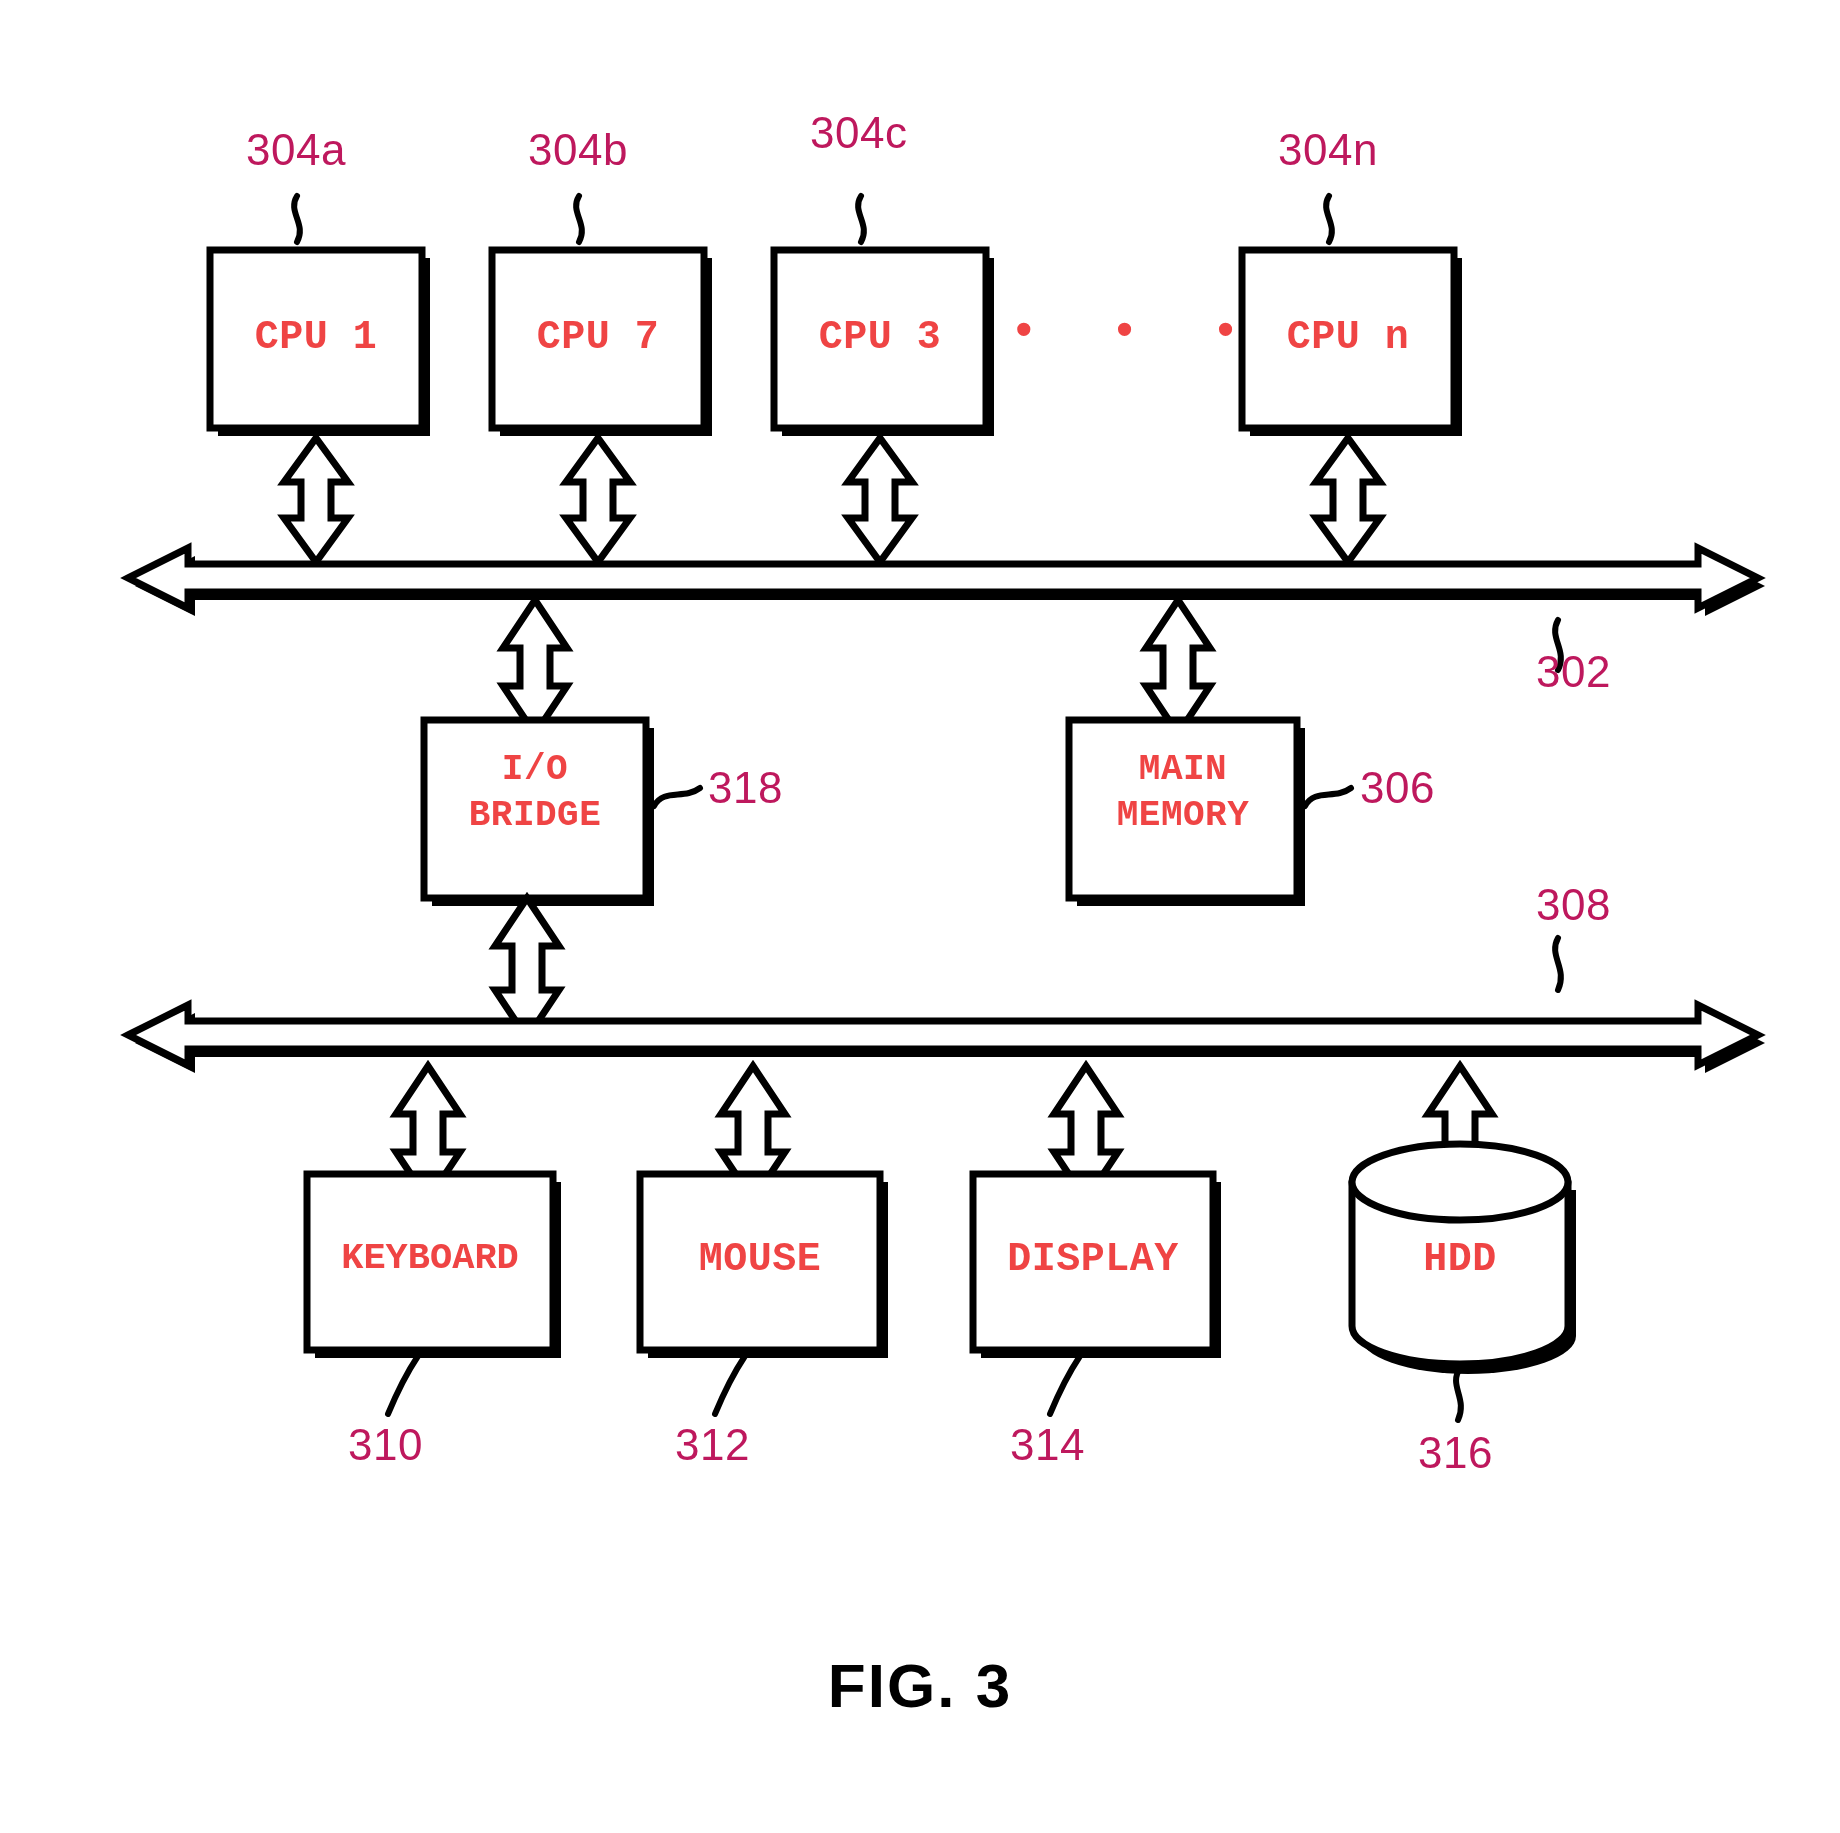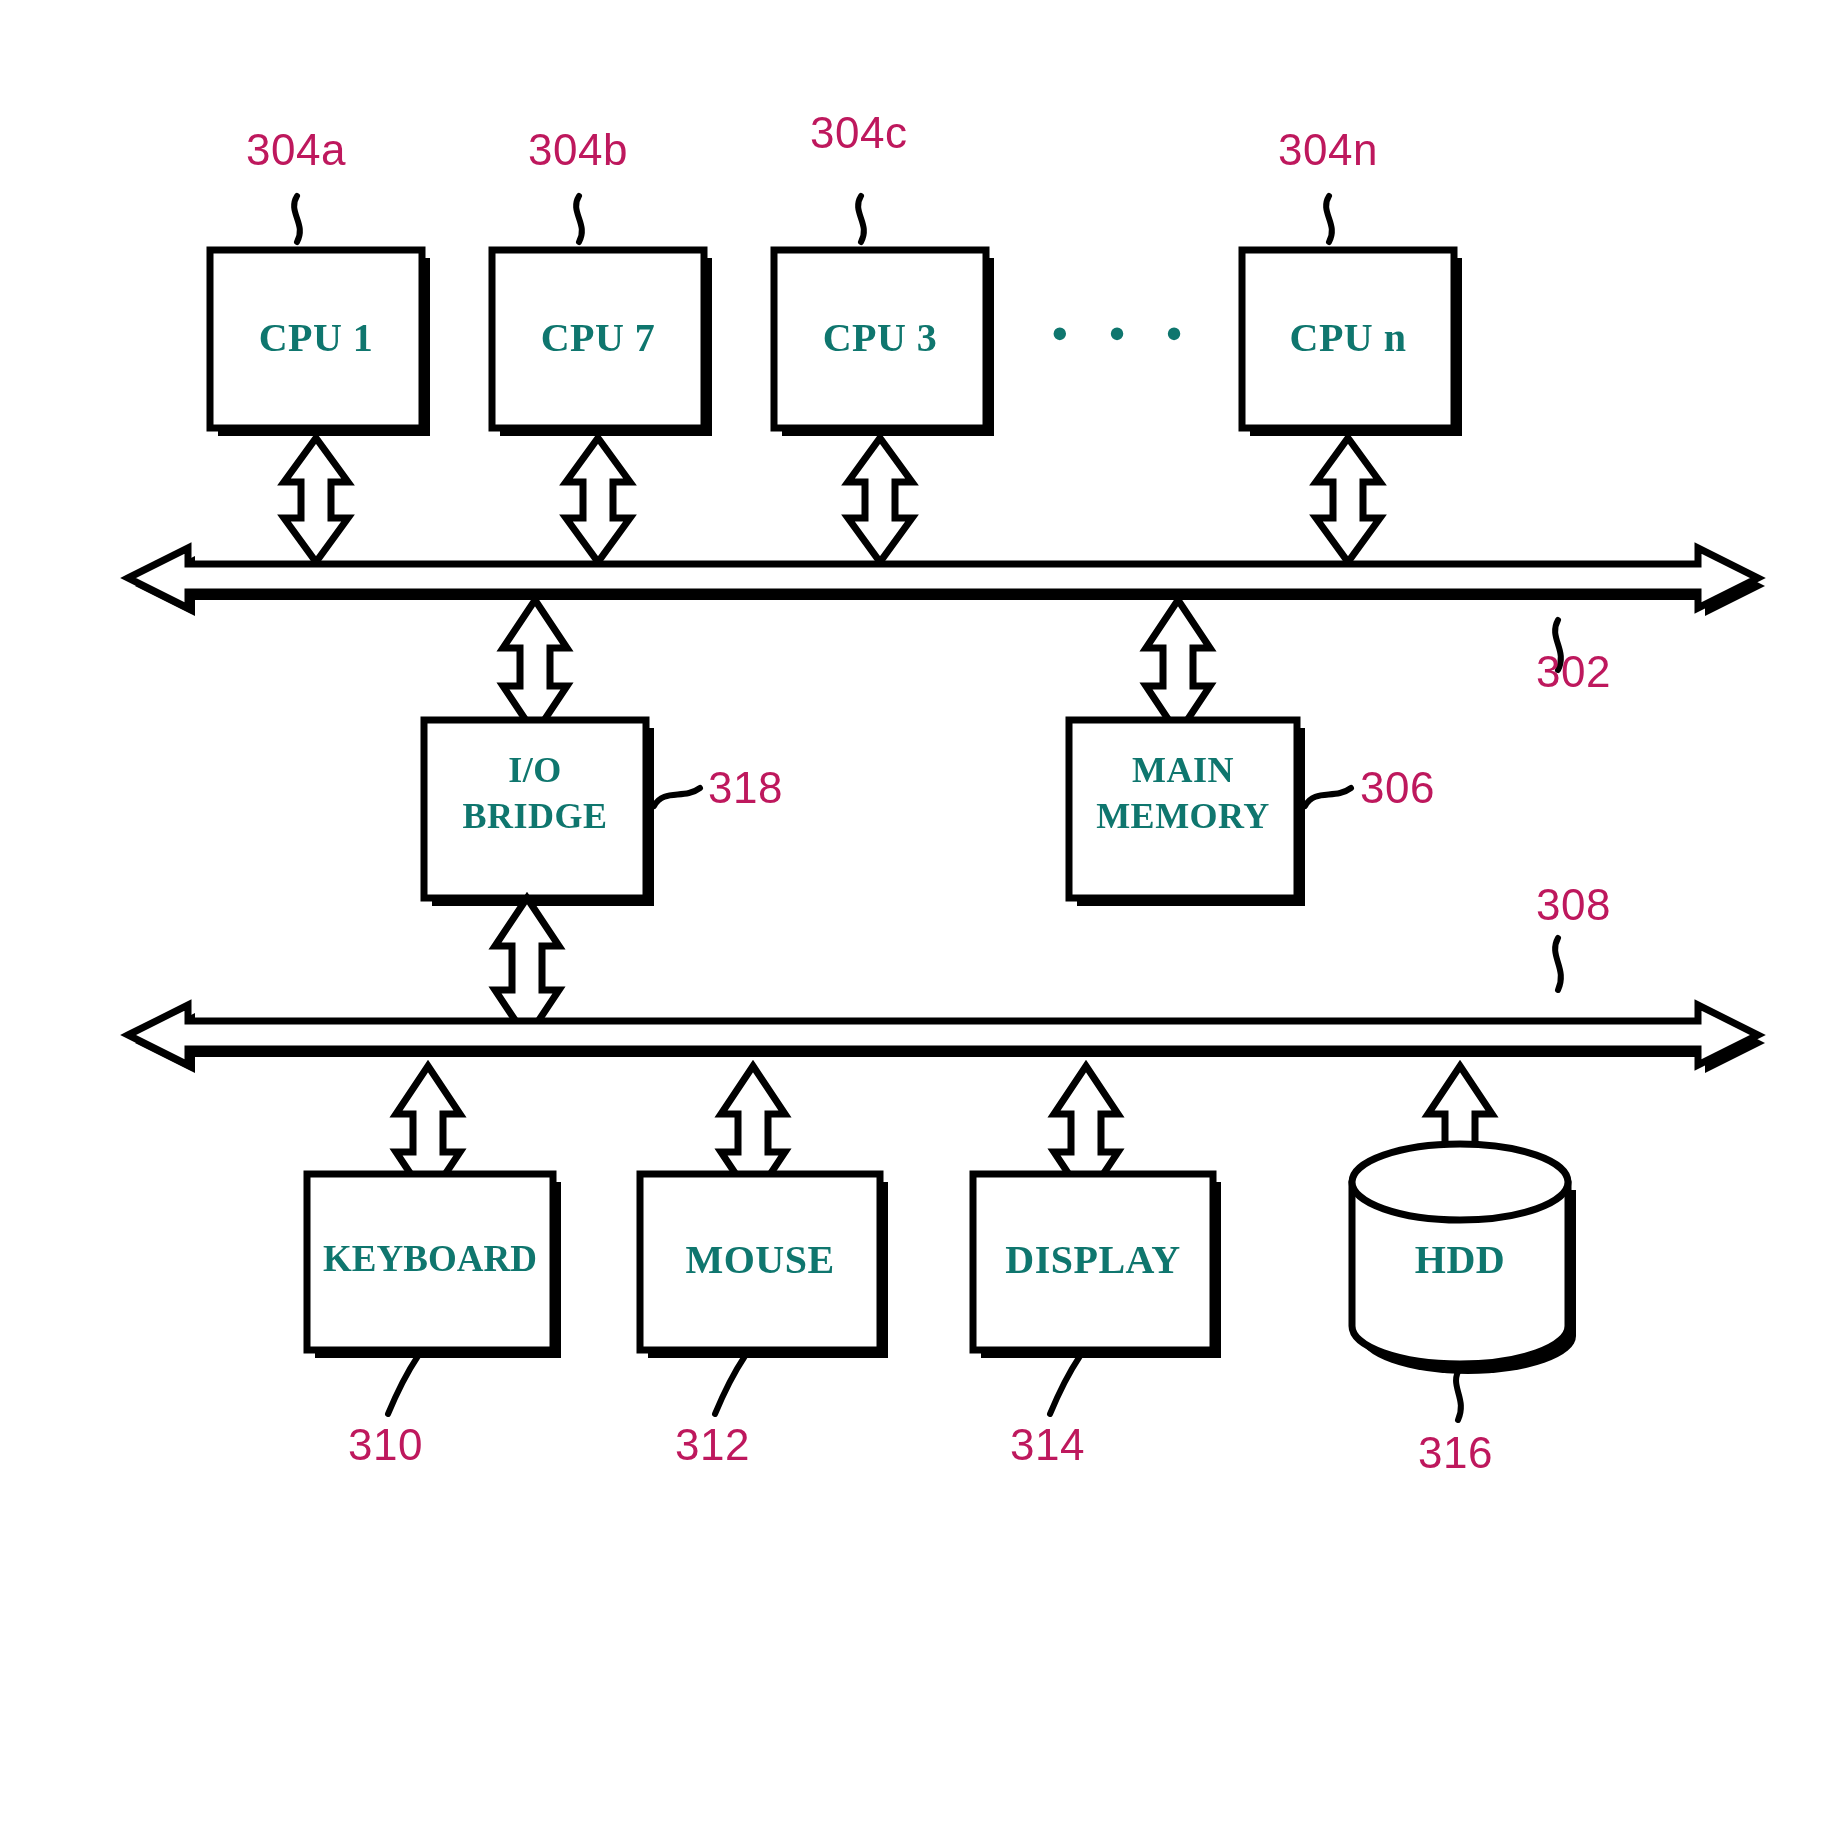--- a/index.html
+++ b/index.html
@@ -24,26 +24,26 @@
   svg.layer {
     position: absolute;
     left: 0; top: 0;
     width: 1840px;
     height: 1833px;
     overflow: visible;
   }
   .node-label {
     position: absolute;
     text-align: center;
-    font-family: Liberation Serif, serif;
+    font-family: Liberation Mono, monospace;
     font-size: 40px;
     font-weight: 700;
     letter-spacing: 0.5px;
     line-height: 1.12;
-    color: #0f766e;
+    color: #ef4444;
     white-space: pre;
     pointer-events: none;
   }
   .node-label.small {
     font-size: 36px;
   }
   .ref-num {
     position: absolute;
     font-family: "Liberation Sans", sans-serif;
     font-size: 44px;
@@ -198,14 +198,15 @@
   <div class="node-label" style="left:300px; top:1238px; width:260px; font-size:37px; letter-spacing:0px;">KEYBOARD</div>
   <div class="node-label" style="left:640px; top:1238px; width:240px;">MOUSE</div>
   <div class="node-label" style="left:973px; top:1238px; width:240px;">DISPLAY</div>
   <div class="node-label" style="left:1352px; top:1238px; width:216px;">HDD</div>
 
   <div class="ref-num" style="left:348px; top:1420px;">310</div>
   <div class="ref-num" style="left:675px; top:1420px;">312</div>
   <div class="ref-num" style="left:1010px; top:1420px;">314</div>
   <div class="ref-num" style="left:1418px; top:1428px;">316</div>
 
+  <div class="fig-caption" style="left:0; top:1650px; width:1840px; text-align:center;">FIG. 3</div>
 
 </div>
 
 </body></html>

